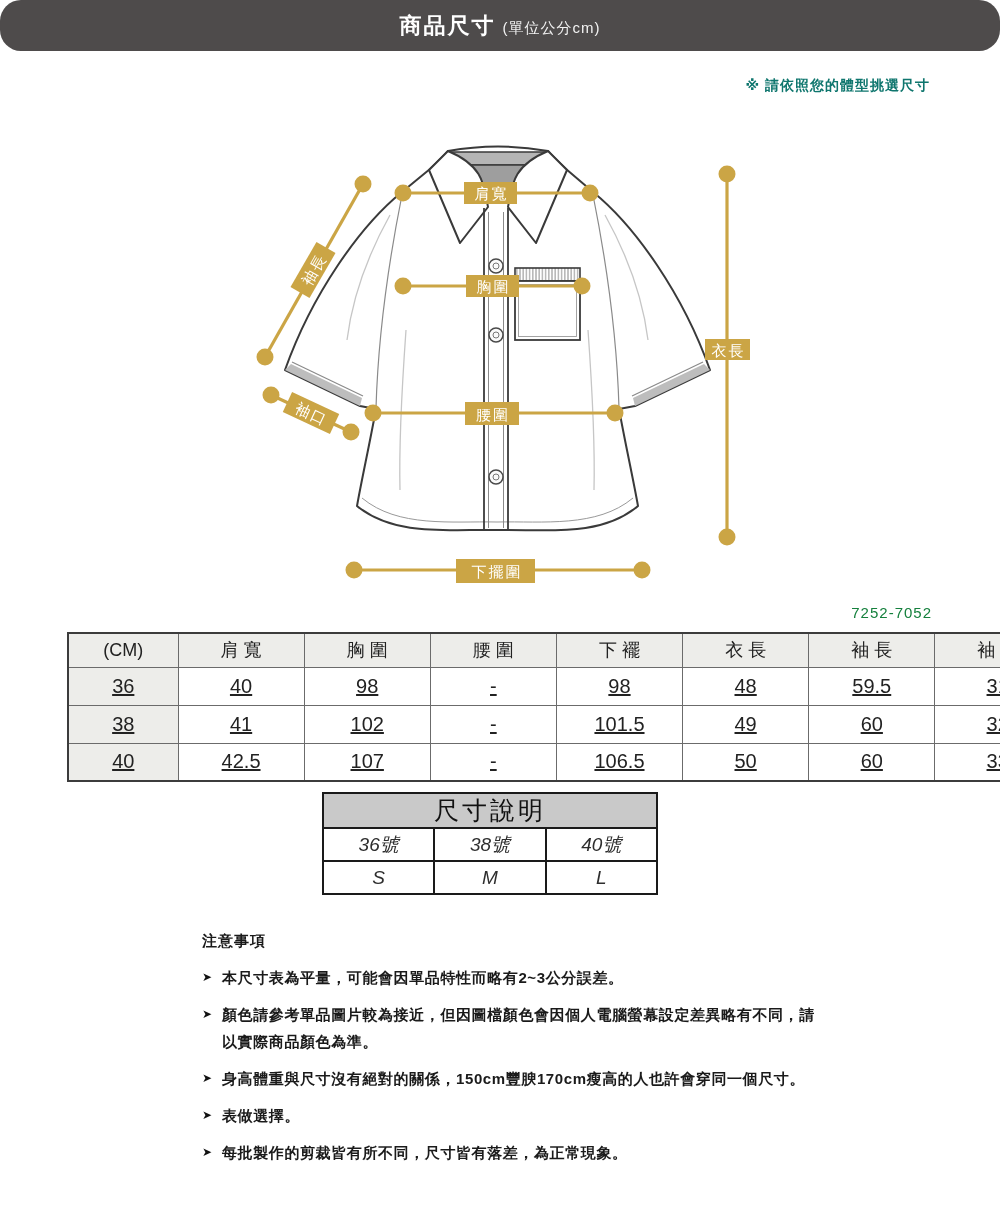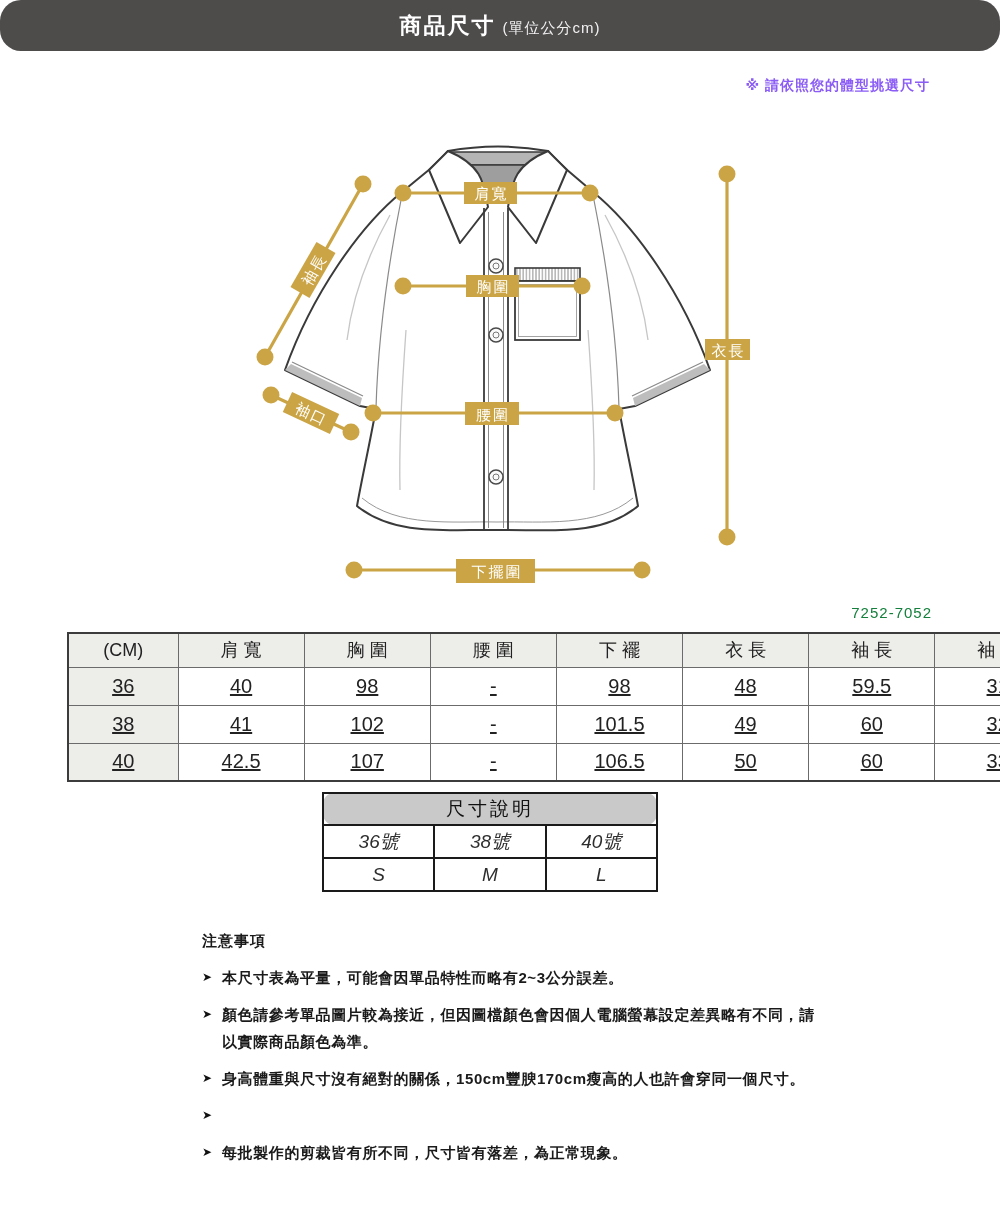--- a/index.html
+++ b/index.html
@@ -13,21 +13,21 @@
   body{background:#fff;font-family:"Liberation Sans","DejaVu Sans",sans-serif;}
   .page{position:relative;width:1000px;height:1215px;background:#fff;overflow:hidden;}
 
   
   .topbar{position:absolute;left:0;top:0;width:1000px;height:51px;background:var(--bar_bg);
           display:flex;align-items:baseline;justify-content:center;border-radius:21px;}
   .topbar .title{color:#fff;font-size:22px;font-weight:600;letter-spacing:2px;line-height:51px;}
   .topbar .subtitle{color:#f2f2f2;font-size:15px;font-weight:400;margin-left:7px;letter-spacing:1px;}
 
   
-  .fit-note{position:absolute;top:77px;right:70px;font-size:14px;font-weight:600;color:#8b5cf6;letter-spacing:1px;}
+  .fit-note{position:absolute;top:77px;right:70px;font-size:14px;font-weight:600;color:#0f766e;letter-spacing:1px;}
 
   
   svg.diagram{position:absolute;left:240px;top:130px;width:530px;height:470px;}
   .outline{fill:#fff;stroke:#3a3a3a;stroke-width:2;stroke-linejoin:round;}
   .seam{fill:none;stroke:#8a8a8a;stroke-width:1.2;}
   .fold{fill:none;stroke:#c6c6c6;stroke-width:1.3;}
   .stitch{fill:none;stroke:#999;stroke-width:1;}
   .grayA{fill:#b5b5b5;stroke:#3a3a3a;stroke-width:1.4;}
   .grayB{fill:#9e9e9e;stroke:#3a3a3a;stroke-width:1.4;}
   .graycuff{fill:#bdbdbd;stroke:none;}
@@ -49,22 +49,22 @@
                    color:#222;}
   table.size-table th{height:34px;background:var(--table_header_bg);font-size:18px;font-weight:500;}
   table.size-table td{height:38px;font-size:20px;font-weight:400;background:#fff;text-decoration:underline;}
   table.size-table td.rowhead{background:var(--table_header_bg);}
   table.size-table col.c0{width:110px;}
 
   
   table.legend{position:absolute;left:322px;top:792px;width:336px;border-collapse:collapse;
                table-layout:fixed;border:2px solid #1a1a1a;}
   table.legend th,table.legend td{border:2px solid #1a1a1a;text-align:center;vertical-align:middle;}
-  table.legend th{height:32px;background:var(--legend_header_bg);font-size:19px;font-weight:500;
-                  letter-spacing:3px;color:#111;border-radius:11px;}
+  table.legend th{height:32px;background:var(--legend_header_bg);font-size:25px;font-weight:500;
+                  letter-spacing:3px;color:#111;}
   table.legend td{height:33px;font-size:19px;color:#2e2e2e;background:#fff;font-style:italic;}
 
   
   .notes{position:absolute;left:202px;top:927px;width:665px;color:var(--note_text);}
   .notes-title{font-size:15px;font-weight:700;line-height:27px;letter-spacing:1px;}
   .note{display:flex;margin-top:10px;}
   .note .bullet{flex:none;width:20px;font-size:12px;line-height:27px;color:#111;}
   .note .note-lines{flex:1;}
   .note .note-lines div{font-size:15px;font-weight:600;line-height:27px;letter-spacing:0.6px;}
 </style>
@@ -304,20 +304,21 @@
     <div class="note">
       <span class="bullet">➤</span>
       <div class="note-lines">
         <div>身高體重與尺寸沒有絕對的關係，150cm豐腴170cm瘦高的人也許會穿同一個尺寸。</div>
       </div>
     </div>
 
     <div class="note">
       <span class="bullet">➤</span>
       <div class="note-lines">
+        <div>表做選擇。</div>
       </div>
     </div>
 
     <div class="note">
       <span class="bullet">➤</span>
       <div class="note-lines">
         <div>每批製作的剪裁皆有所不同，尺寸皆有落差，為正常現象。</div>
       </div>
     </div>
   </div>

